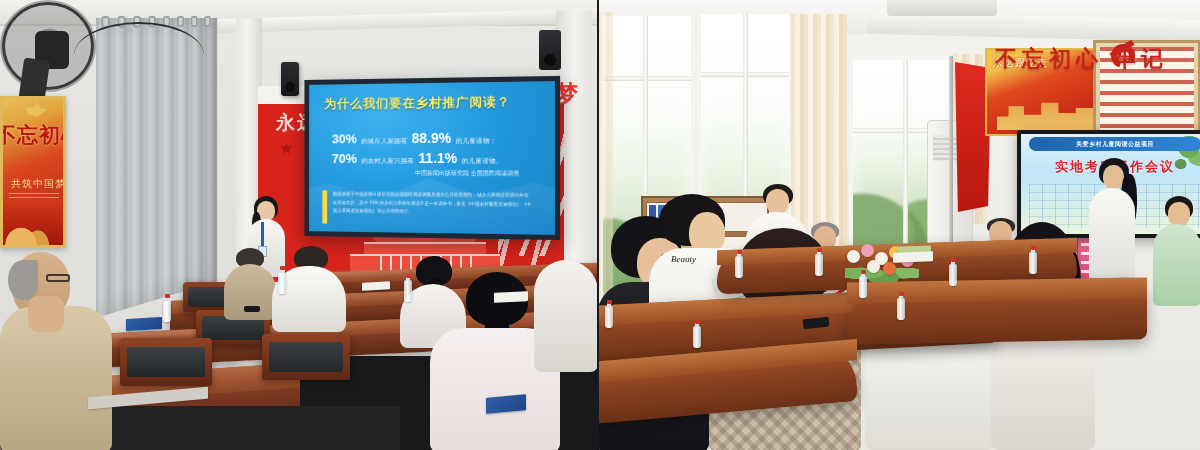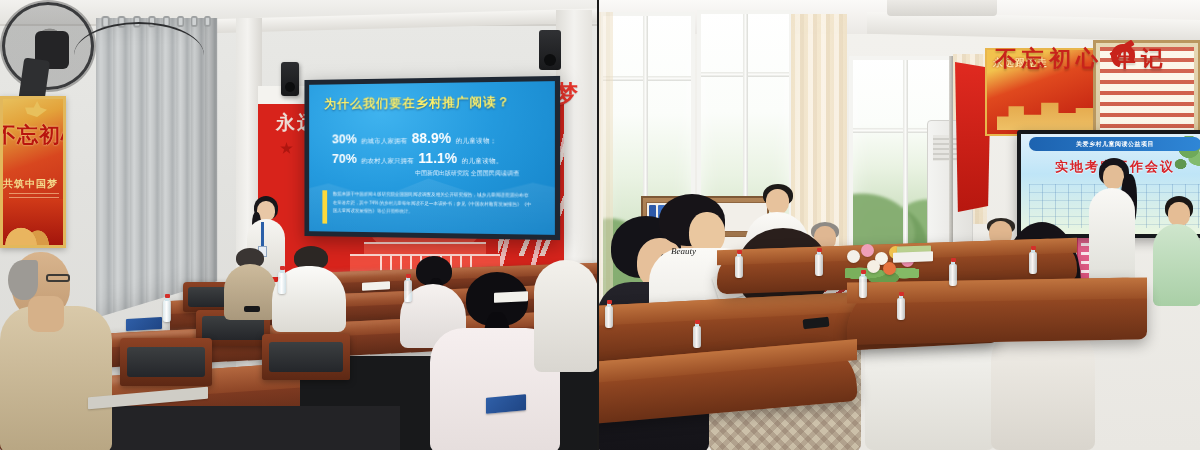--- a/index.html
+++ b/index.html
@@ -88,21 +88,21 @@
     position:absolute; left:-8px; top:22px; font-size:21px; font-weight:bold;
     color:#b9150d; letter-spacing:1px; text-shadow:0 0 2px rgba(255,230,180,.9);
     white-space:nowrap;
   }
   .pl-poster .pp-t2 {
     position:absolute; left:-2px; top:50px; font-size:22px; font-weight:bold;
     color:#c0170c; letter-spacing:2px; text-shadow:0 0 2px rgba(255,235,190,.9);
     white-space:nowrap;
   }
   .pl-poster .pp-t3 {
-    position:absolute; left:0; top:78px; font-size:10px; font-weight:bold;
+    position:absolute; left:8px; top:78px; font-size:10px; font-weight:normal;
     color:#f3d98b; letter-spacing:1px; white-space:nowrap;
   }
   .pl-poster .pp-lines {
     position:absolute; left:6px; top:94px; width:50px; height:26px;
     background:repeating-linear-gradient(180deg, rgba(255,225,170,.55) 0 1px, transparent 1px 4px);
   }
   .pl-poster .pp-fig {
     position:absolute; left:0; bottom:0; width:100%; height:46px;
     background:
       radial-gradient(ellipse at 30% 100%, #e9b55f 0 26%, transparent 27%),
@@ -780,21 +780,21 @@
       <div class="head" style="left:40px; top:22px; width:46px; height:50px; background:#e6c09a;"></div>
       <div style="position:absolute; left:64px; top:38px; width:26px; height:10px; border:2px solid #2e2c2a; border-radius:3px;"></div>
       <div class="torso" style="left:0; top:66px; width:112px; height:170px; background:linear-gradient(180deg,#24232a,#141318);"></div>
     </div>
 
     <div class="person" style="left:52px; top:194px; width:110px; height:180px;">
       <div class="hair" style="left:10px; top:0; width:66px; height:52px; background:#171418;"></div>
       <div class="head" style="left:40px; top:18px; width:36px; height:42px; background:#eac79f;"></div>
       <div class="torso" style="left:0; top:54px; width:110px; height:126px; background:linear-gradient(180deg,#fbfaf7,#e0ded8);"></div>
       <div style="position:absolute; left:66px; top:78px; width:36px; height:26px; background:#f2f0ea; transform:rotate(-18deg); box-shadow:0 1px 2px rgba(0,0,0,.25);"></div>
-      <div style="position:absolute; left:22px; top:52px; width:48px; height:16px; color:#1b1b1b; font-size:9px; font-style:italic; font-family:'Liberation Serif',serif;">Beauty</div>
+      <div style="position:absolute; left:22px; top:60px; width:48px; height:16px; color:#1b1b1b; font-size:9px; font-style:italic; font-family:'Liberation Serif',serif;">Beauty</div>
     </div>
 
     <div class="person" style="left:112px; top:228px; width:152px; height:222px;">
       <div class="hair" style="left:28px; top:0; width:92px; height:82px; background:#2a1f1c;"></div>
       <div class="torso" style="left:0; top:76px; width:152px; height:148px;
            background:
              repeating-linear-gradient(45deg, rgba(120,95,80,.30) 0 5px, transparent 5px 11px),
              repeating-linear-gradient(-45deg, rgba(120,95,80,.26) 0 5px, transparent 5px 11px),
              linear-gradient(180deg,#ded3be,#c9bda6);"></div>
     </div>

